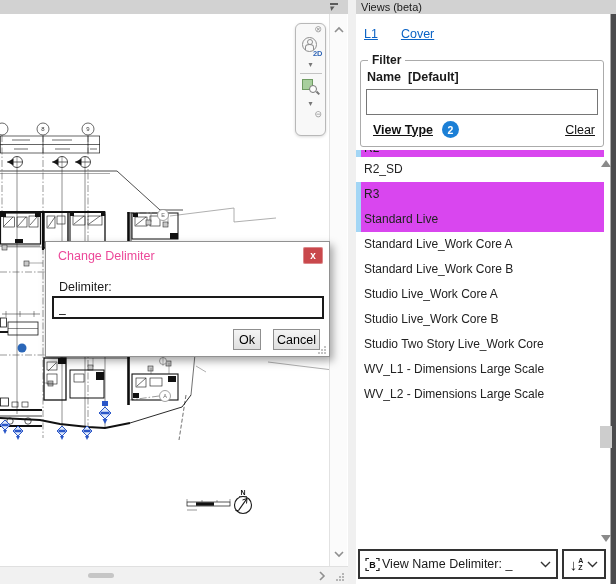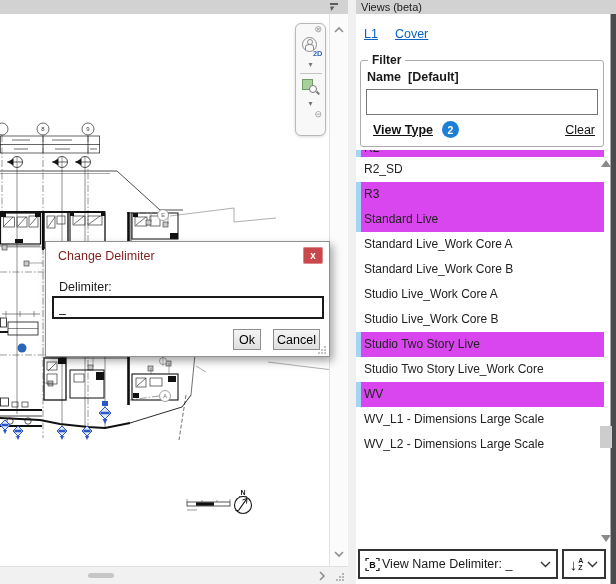--- a/index.html
+++ b/index.html
@@ -44,21 +44,21 @@
 
   
   .pane-gap { position:absolute; left:348px; top:0; width:8px; height:584px; background:#f0f0f0; }
 
   
   .panel { position:absolute; left:356px; top:0; width:260px; height:584px; background:#fff;padding-left:48px; }
   .panel-header { position:absolute; left:0; top:0; width:260px; height:14px; background:#d2d2d2;
     font-size:11px; line-height:14px; padding-left:5px; color:#1a1a1a; }
   .window-edge { position:absolute; right:0; top:14px; width:6px; height:570px; background:#4b4b4d; border-left:1px solid #a9a9a9; }
 
-  .links-row { position:absolute; left:8px; top:27px; display:flex; gap:17px; }
+  .links-row { position:absolute; left:8px; top:27px; display:flex; gap:23px; }
   .panel-link { color:#0b63c5; font-size:12.5px; text-decoration:underline; cursor:pointer; }
 
   .filter-group { position:absolute; left:4px; top:60px; width:244px; height:87px; border:1px solid #ababab; border-radius:3px; }
   .filter-legend { position:absolute; left:7px; top:-8px; background:#fff; padding:0 4px; font-size:12px; font-weight:bold; }
   .name-label { position:absolute; left:6px; top:9px; font-size:12.5px; font-weight:bold; white-space:pre; }
   .name-input { position:absolute; left:5px; top:28px; width:232px; height:26px; border:1px solid #767676; background:#fff; font-size:12px; padding:0 4px; font-family:"Liberation Sans",sans-serif; }
   .viewtype-row { position:absolute; left:12px; right:8px; bottom:7px; height:19px; display:flex; align-items:center; }
   .viewtype-link { font-size:12.5px; font-weight:bold; text-decoration:underline; color:#111; cursor:pointer; }
   .badge { display:inline-flex; align-items:center; justify-content:center; width:17px; height:17px; border-radius:50%;
     background:#1b7fd6; color:#fff; font-size:10.5px; font-weight:bold; margin-left:9px; }
@@ -85,21 +85,21 @@
   .delim-label { font-size:12.5px; white-space:pre; margin-left:2px; }
   .combo-chev { margin-left:auto; }
   .sort-btn { position:absolute; left:206px; top:549px; width:44px; height:30px; border:2px solid #333;
     background:#fff; display:flex; align-items:center; justify-content:center; gap:1px; cursor:pointer; }
   .sort-arrow { font-size:15px; font-weight:bold; line-height:15px; }
   .sort-az { display:flex; flex-direction:column; font-size:7px; font-weight:bold; line-height:7px; }
 
   
   .dialog { position:absolute; left:45px; top:241px; width:285px; height:116px; background:#fff;
     border:1px solid #919191; box-shadow:3px 4px 8px rgba(0,0,0,.35); z-index:20; }
-  .dialog-title { position:absolute; left:12px; top:7px; font-size:12.5px; color:#7f1d1d; }
+  .dialog-title { position:absolute; left:12px; top:7px; font-size:12.5px; color:#ec4899; }
   .dialog-close { position:absolute; right:6px; top:5px; width:20px; height:17px; background:#c9484c; border-radius:2px;
     color:#fff; font-size:10px; font-weight:bold; display:flex; align-items:center; justify-content:center;
     box-shadow:inset 0 0 0 1px rgba(255,255,255,.35); cursor:pointer; }
   .dialog-label { position:absolute; left:13px; top:38px; font-size:12.5px; }
   .dialog-input { position:absolute; left:6px; top:54px; width:272px; height:23px; border:2px solid #1a1a1a;
     font-size:12px; padding:0 5px; font-family:"Liberation Sans",sans-serif; }
   .dlg-btn { position:absolute; top:87px; height:21px; border:1px solid #8f8f8f;
     background:linear-gradient(#f4f4f4,#dfdfdf); font-size:12.5px; font-family:"Liberation Sans",sans-serif;
     display:flex; align-items:center; justify-content:center; cursor:pointer; }
   .ok-btn { left:187px; width:28px; }
@@ -419,34 +419,26 @@
         <div class="view-row">
 
           <span class="row-label">Studio Live_Work Core A</span>
         </div>
 
         <div class="view-row">
 
           <span class="row-label">Studio Live_Work Core B</span>
         </div>
 
-        <div class="view-row highlighted">
-          <span class="row-bar"></span>
-          <span class="row-label">Studio Two Story Live</span>
-        </div>
 
         <div class="view-row">
 
           <span class="row-label">Studio Two Story Live_Work Core</span>
         </div>
 
-        <div class="view-row highlighted">
-          <span class="row-bar"></span>
-          <span class="row-label">WV</span>
-        </div>
 
         <div class="view-row">
 
           <span class="row-label">WV_L1 - Dimensions Large Scale</span>
         </div>
 
 
         <div class="view-row">
 
           <span class="row-label">WV_L2 - Dimensions Large Scale</span>

